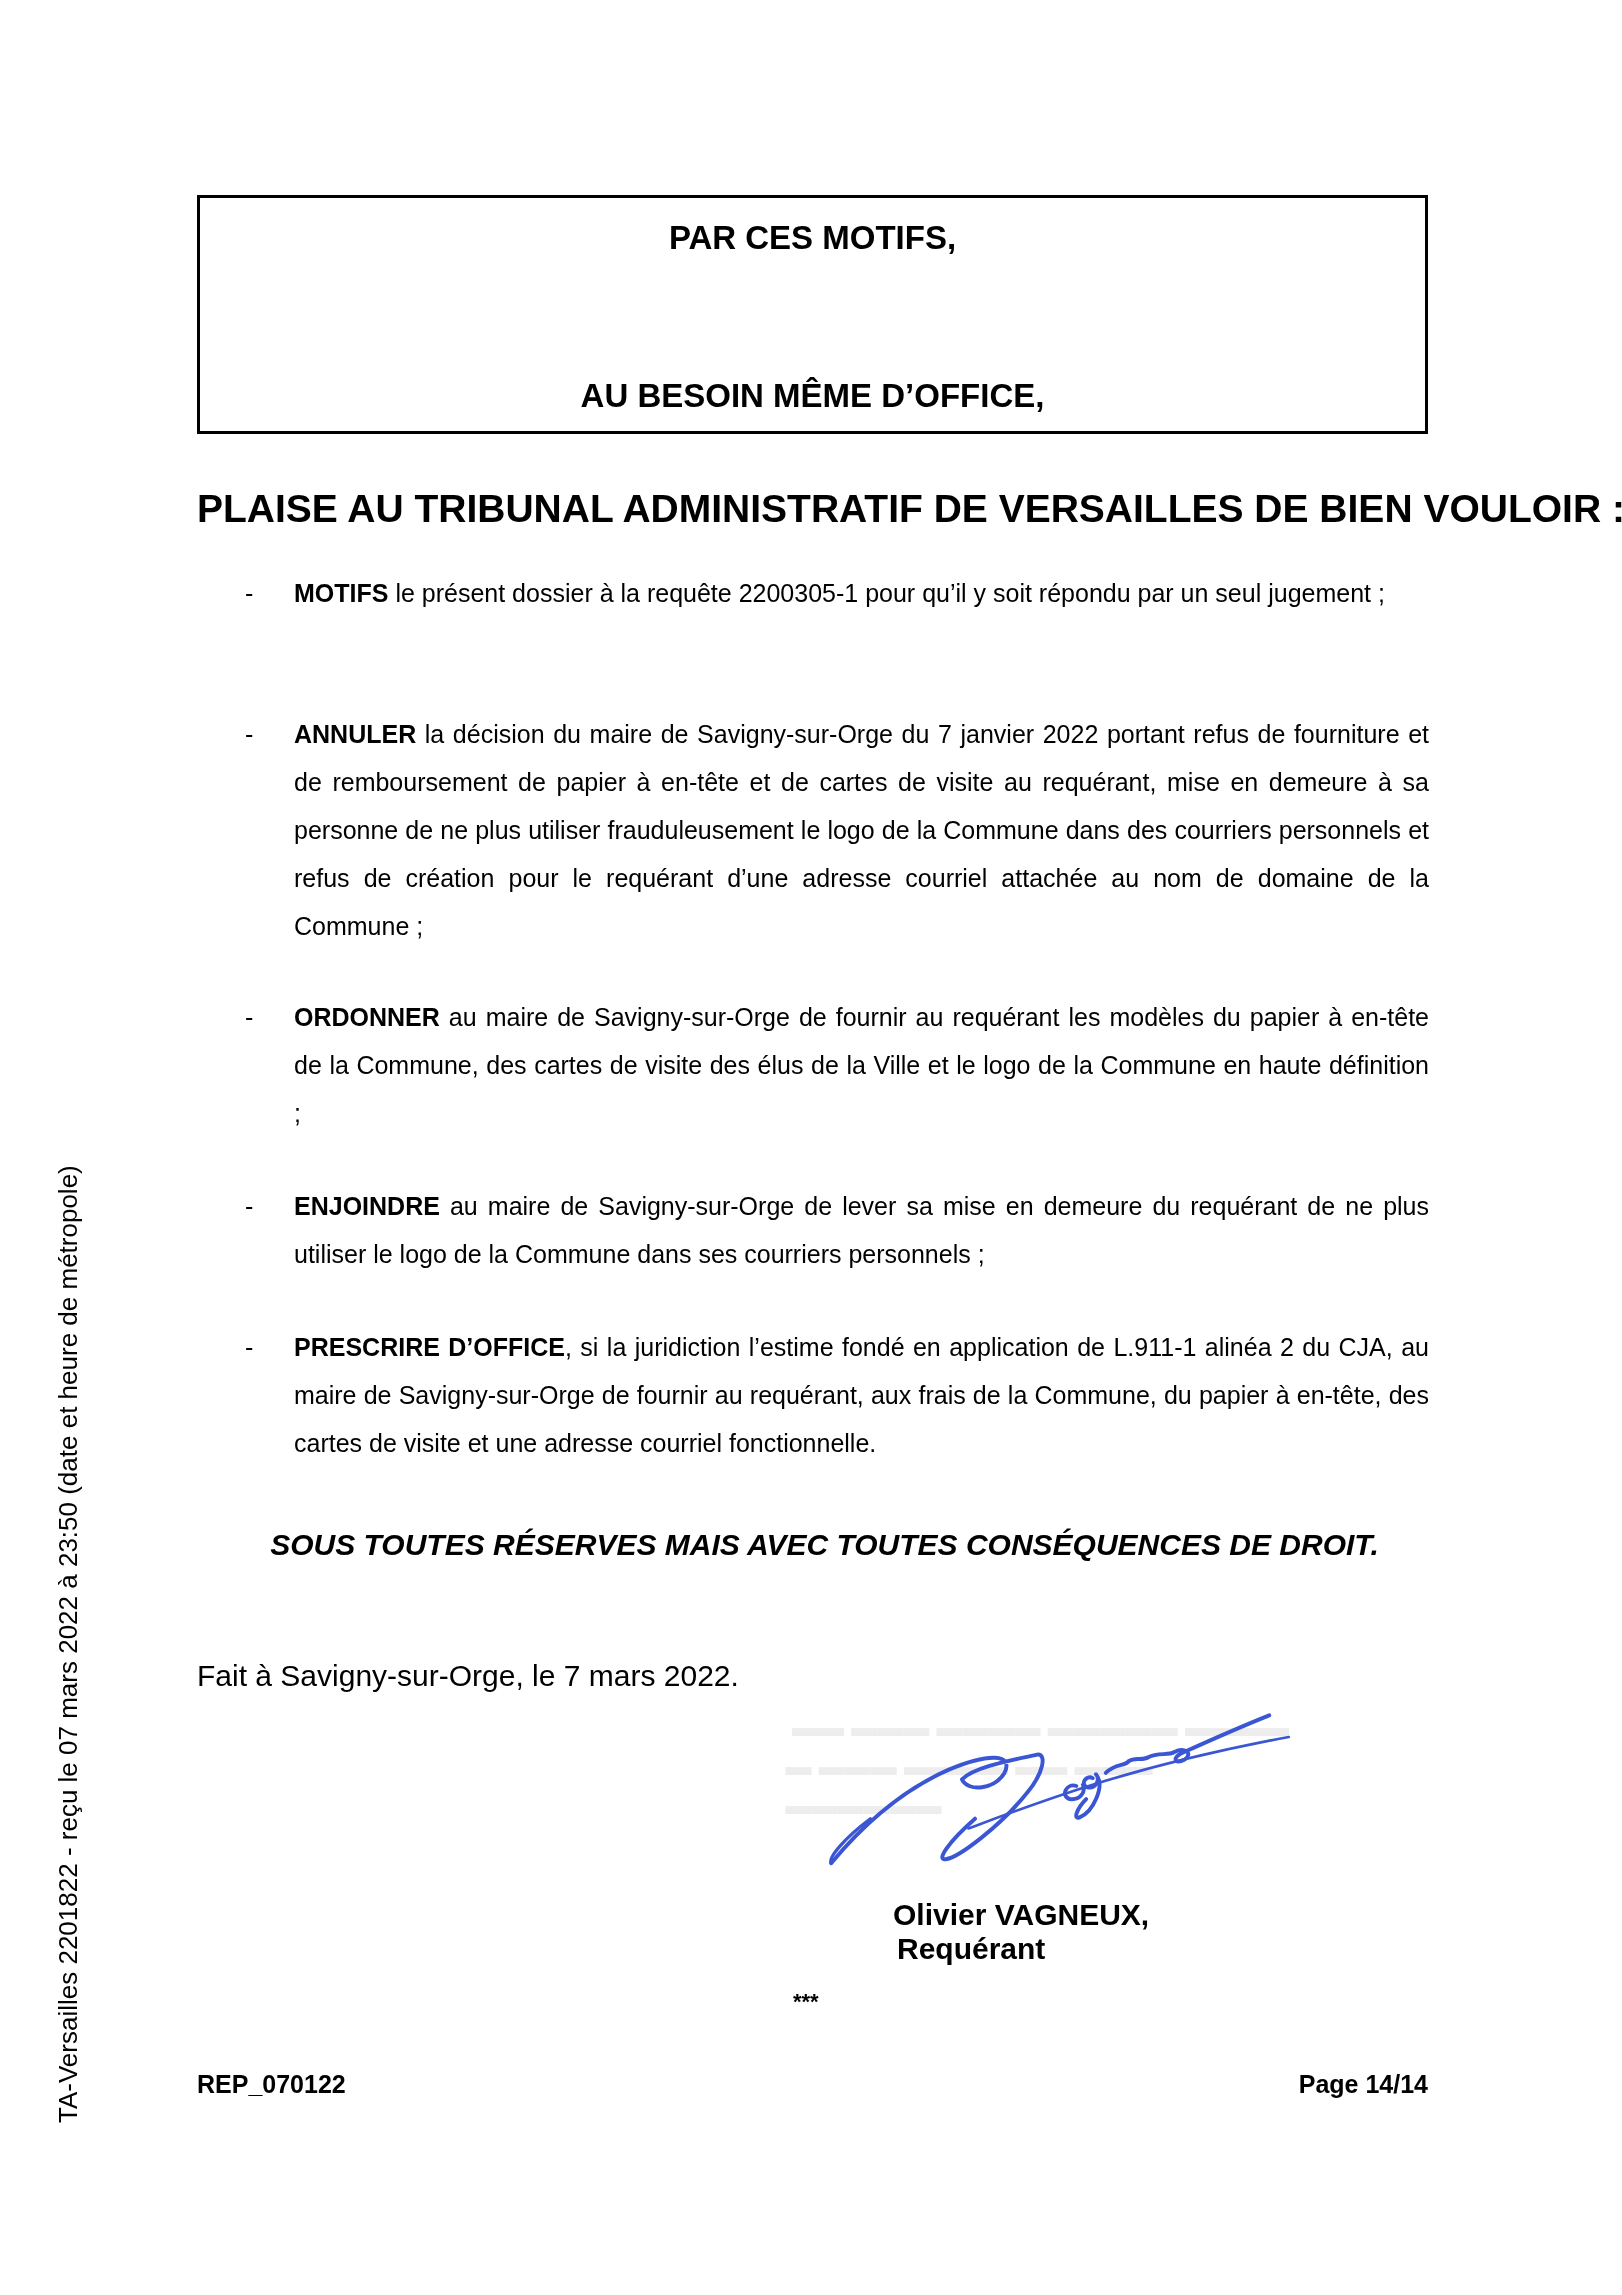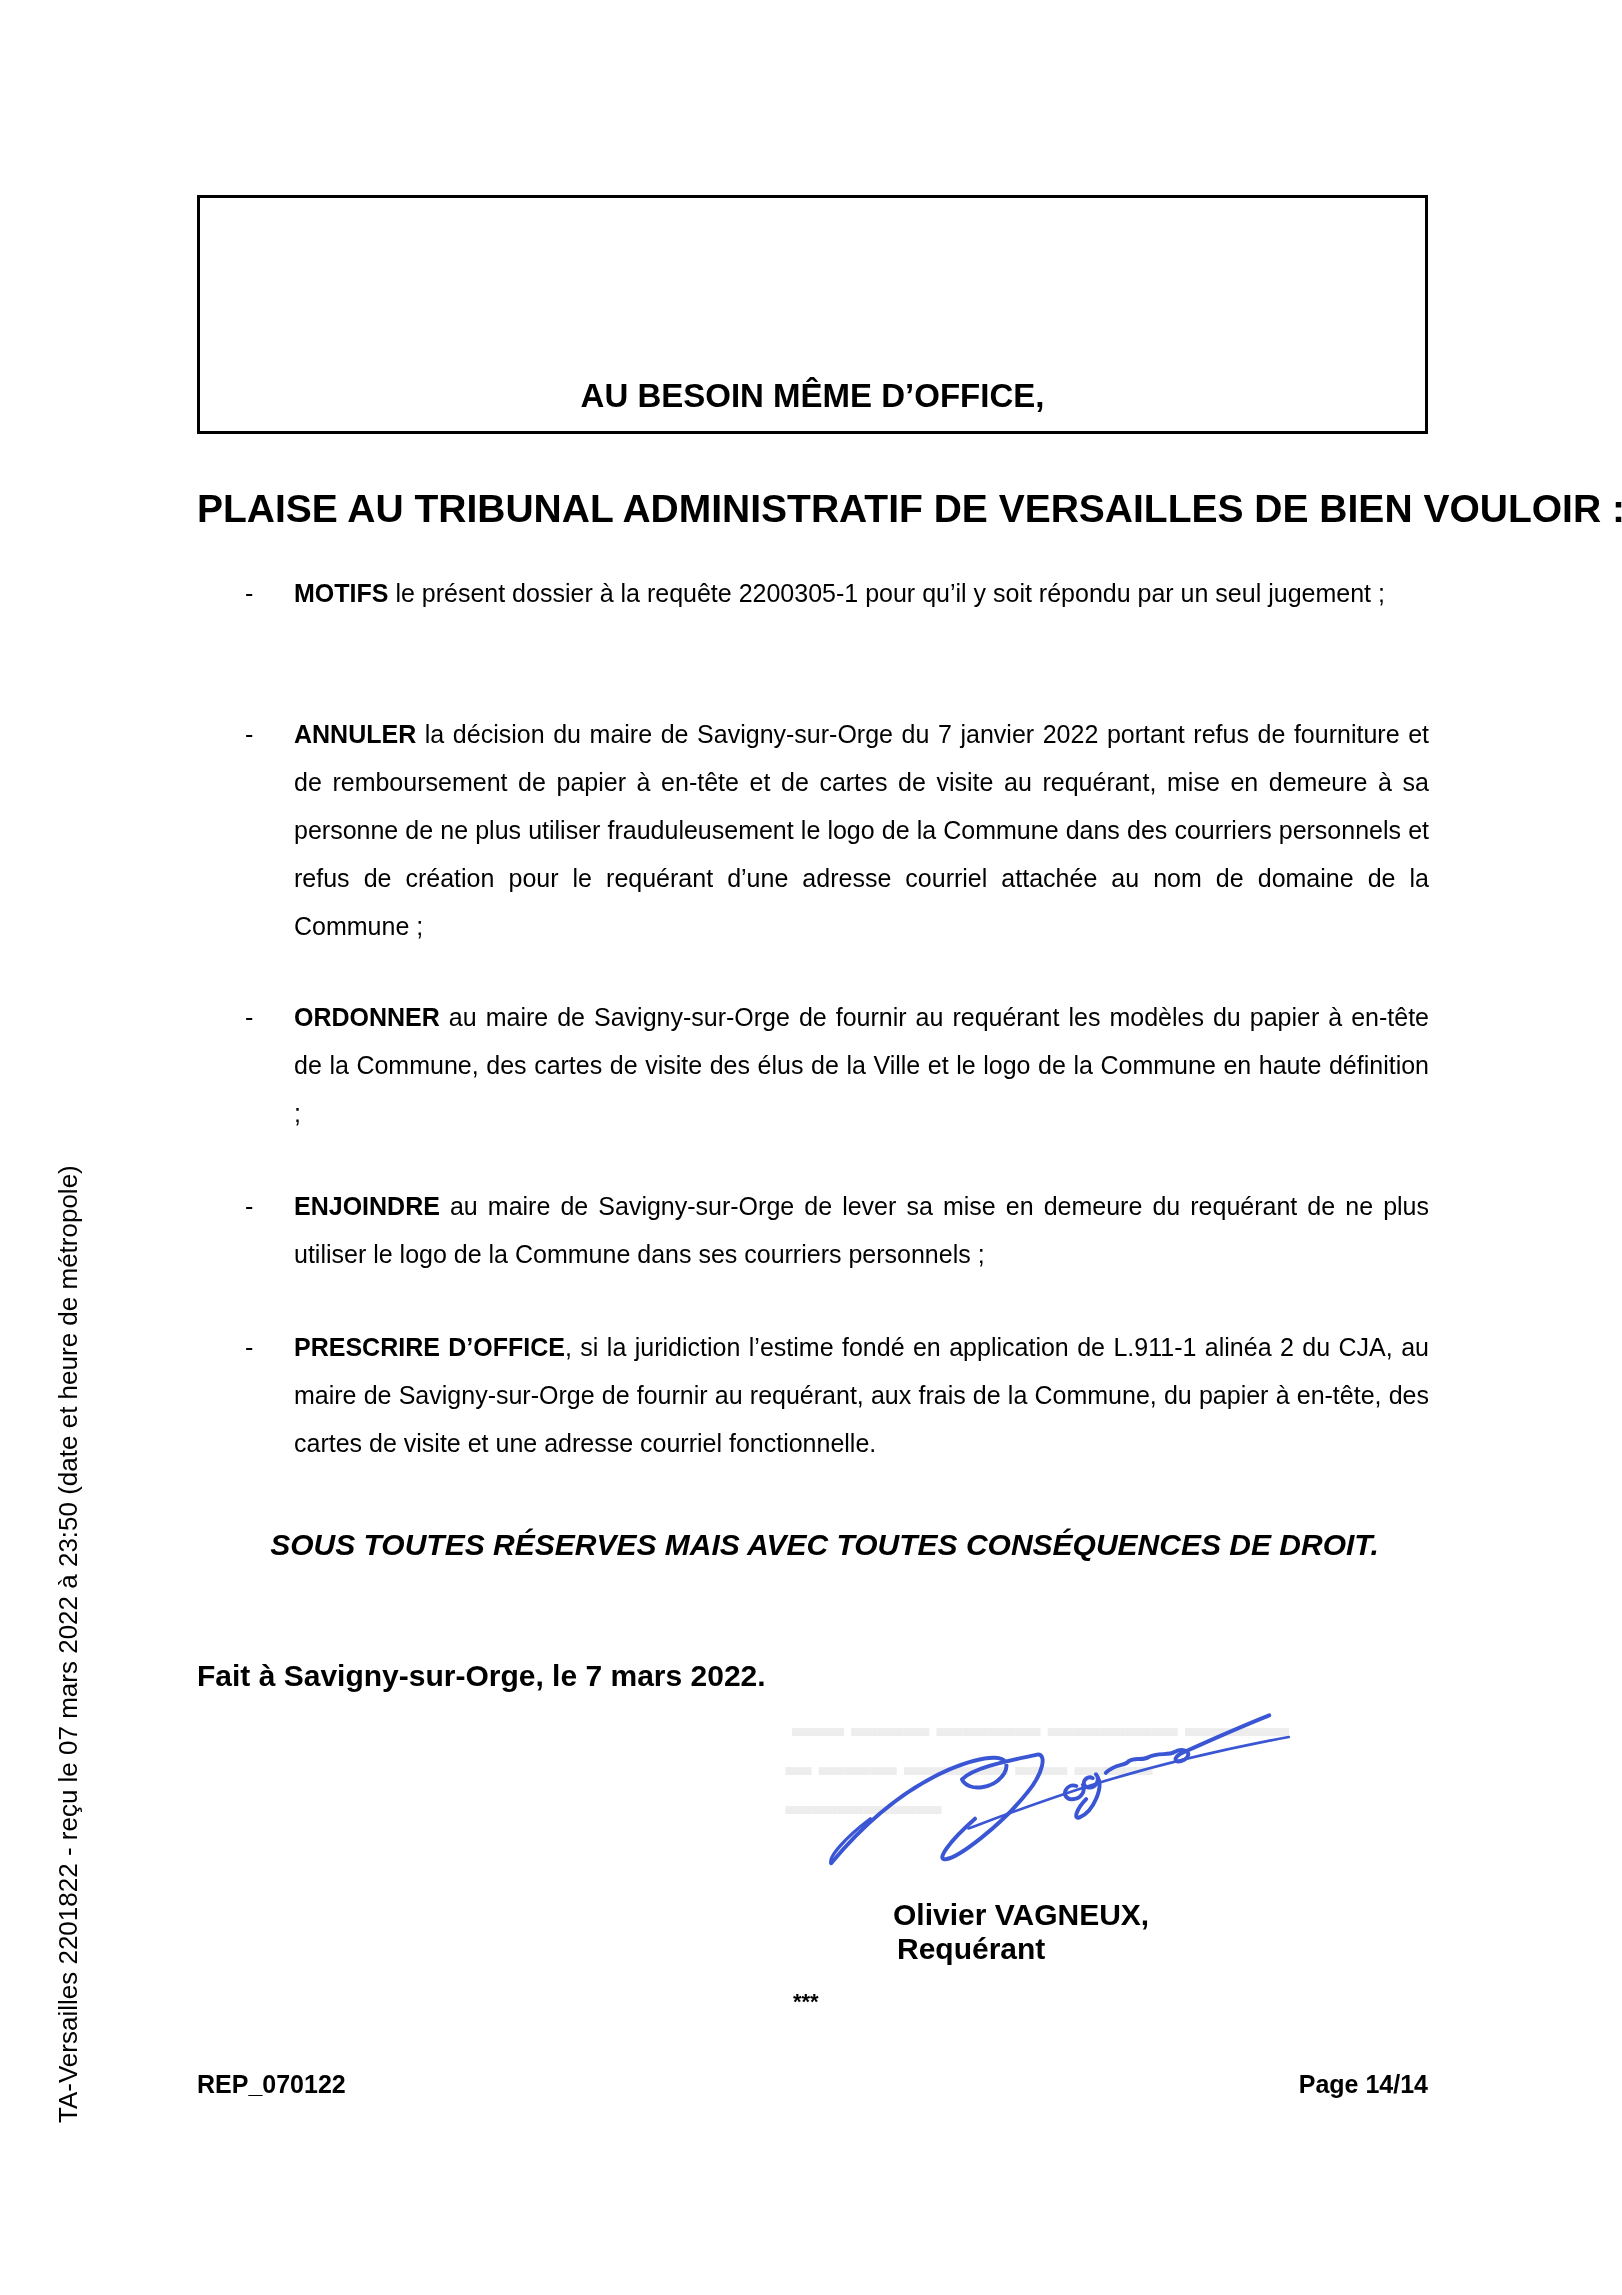--- a/index.html
+++ b/index.html
@@ -27,21 +27,21 @@
     margin-left: 97px; font-size: 25px; line-height: 48px; text-align: justify;
     text-align-last: left;
   }
   .item .text b { font-weight: bold; }
   .reserve {
     position: absolute; left: 216px; top: 1525px; width: 1217px; text-align: center;
     font-weight: bold; font-style: italic; font-size: 30px; line-height: 39px; white-space: nowrap;
   }
   .fait {
     position: absolute; left: 197px; top: 1656px;
-    font-weight: bold; font-size: 30px; line-height: 39px; white-space: nowrap;
+    font-weight: normal; font-size: 30px; line-height: 39px; white-space: nowrap;
   }
   .sig-ghost {
     position: absolute; left: 779px; top: 1701px; width: 523px; height: 177px;
     color: #ededed; font-size: 26px; line-height: 39px; font-weight: bold; overflow: hidden;
   }
   .signature { position: absolute; left: 818px; top: 1701px; width: 484px; height: 170px; }
   .name {
     position: absolute; left: 893px; top: 1883px;
     font-weight: bold; font-size: 30px; line-height: 39px; white-space: nowrap; margin-top: 12px;
   }
@@ -64,20 +64,21 @@
   .side-stamp {
     position: absolute; left: 51px; top: 2123px;
     transform-origin: 0 0; transform: rotate(-90deg);
     font-size: 26px; line-height: 34px; white-space: nowrap;
   }
 </style>
 </head>
 <body>
 
 <div class="motifs-box">
+  <div class="box-line" style="top:19.6px;">PAR CES MOTIFS,</div>
   <div class="box-line" style="top:178px;">AU BESOIN MÊME D’OFFICE,</div>
 </div>
 
 <div class="heading">PLAISE AU TRIBUNAL ADMINISTRATIF DE VERSAILLES DE BIEN VOULOIR :</div>
 
 <div class="item" style="top:569px;">
   <span class="dash">-</span>
   <div class="text"><b>MOTIFS</b><span> le présent dossier à la requête 2200305-1 pour qu’il y soit répondu par un seul jugement ;</span></div>
 </div>
 

